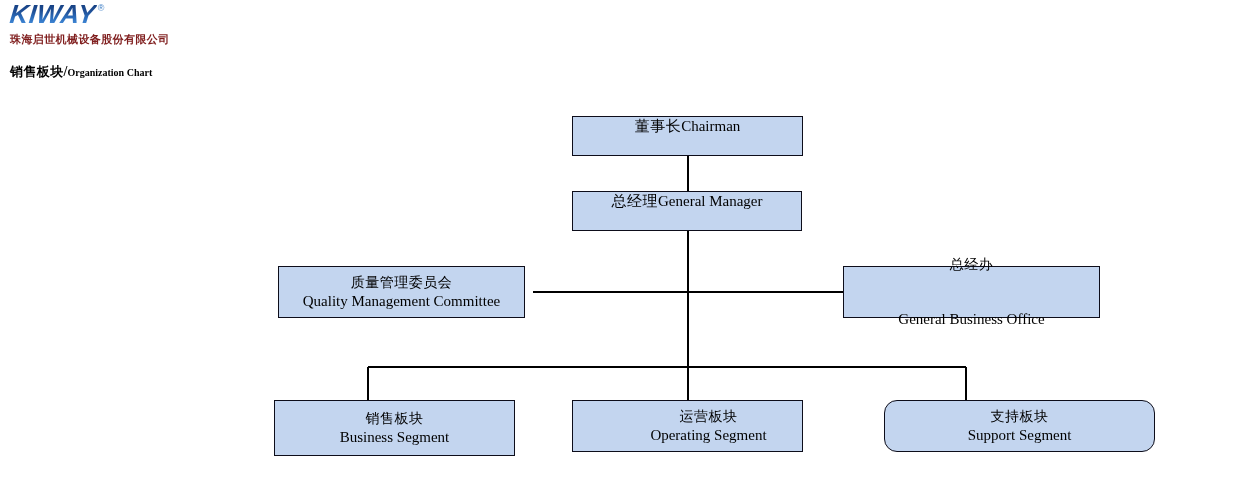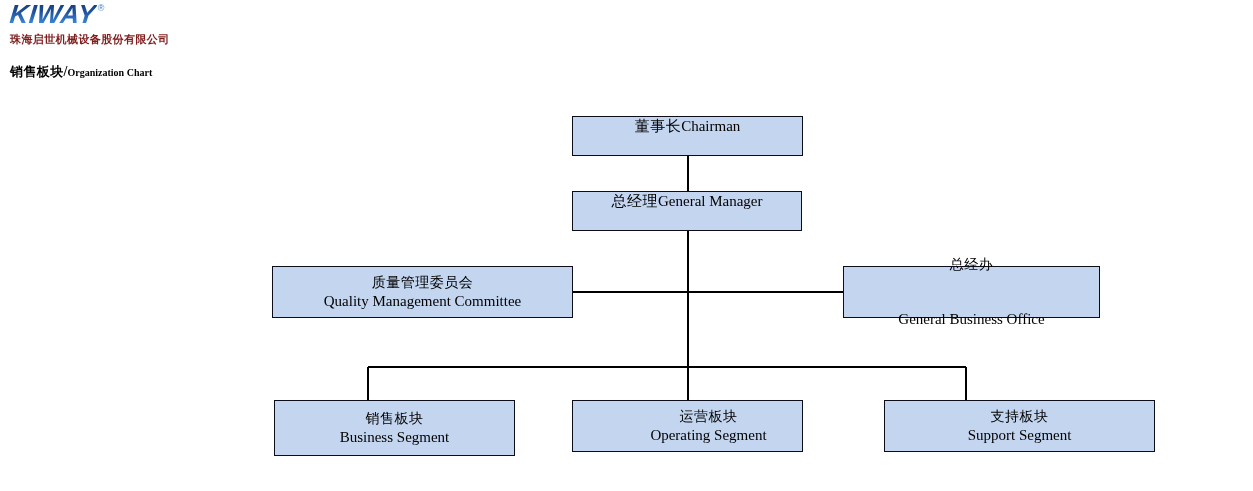--- a/index.html
+++ b/index.html
@@ -131,25 +131,25 @@
     flex-direction: row;
     gap: 0;
     align-items: baseline;
     justify-content: center;
   }
   .node.single .cn { font-size: 15px; }
   .node.single .en { font-size: 15px; }
 
   #node-chairman   { left: 572px; top: 116px; width: 231px; height: 40px; }
   #node-gm         { left: 572px; top: 191px; width: 230px; height: 40px; }
-  #node-qmc        { left: 272px; top: 266px; width: 301px; height: 52px; }
+  #node-qmc        { left: 278px; top: 266px; width: 247px; height: 52px; }
   #node-gmo        { left: 843px; top: 266px; width: 257px; height: 52px; gap: 36px; }
   #node-business   { left: 226px; top: 400px; width: 241px; height: 56px; margin-left: 48px; }
   #node-operating  { left: 572px; top: 400px; width: 231px; height: 52px; padding-left: 42px; }
-  #node-support    { left: 884px; top: 400px; width: 271px; height: 52px; }
+  #node-support    { left: 884px; top: 400px; width: 271px; height: 52px; border-radius: 13px; }
 </style>
 </head>
 <body>
 
 <div class="header">
 
   <div class="logo">
     <span class="logo-word">KIWAY</span>
     <span class="logo-reg">®</span>
   </div>

